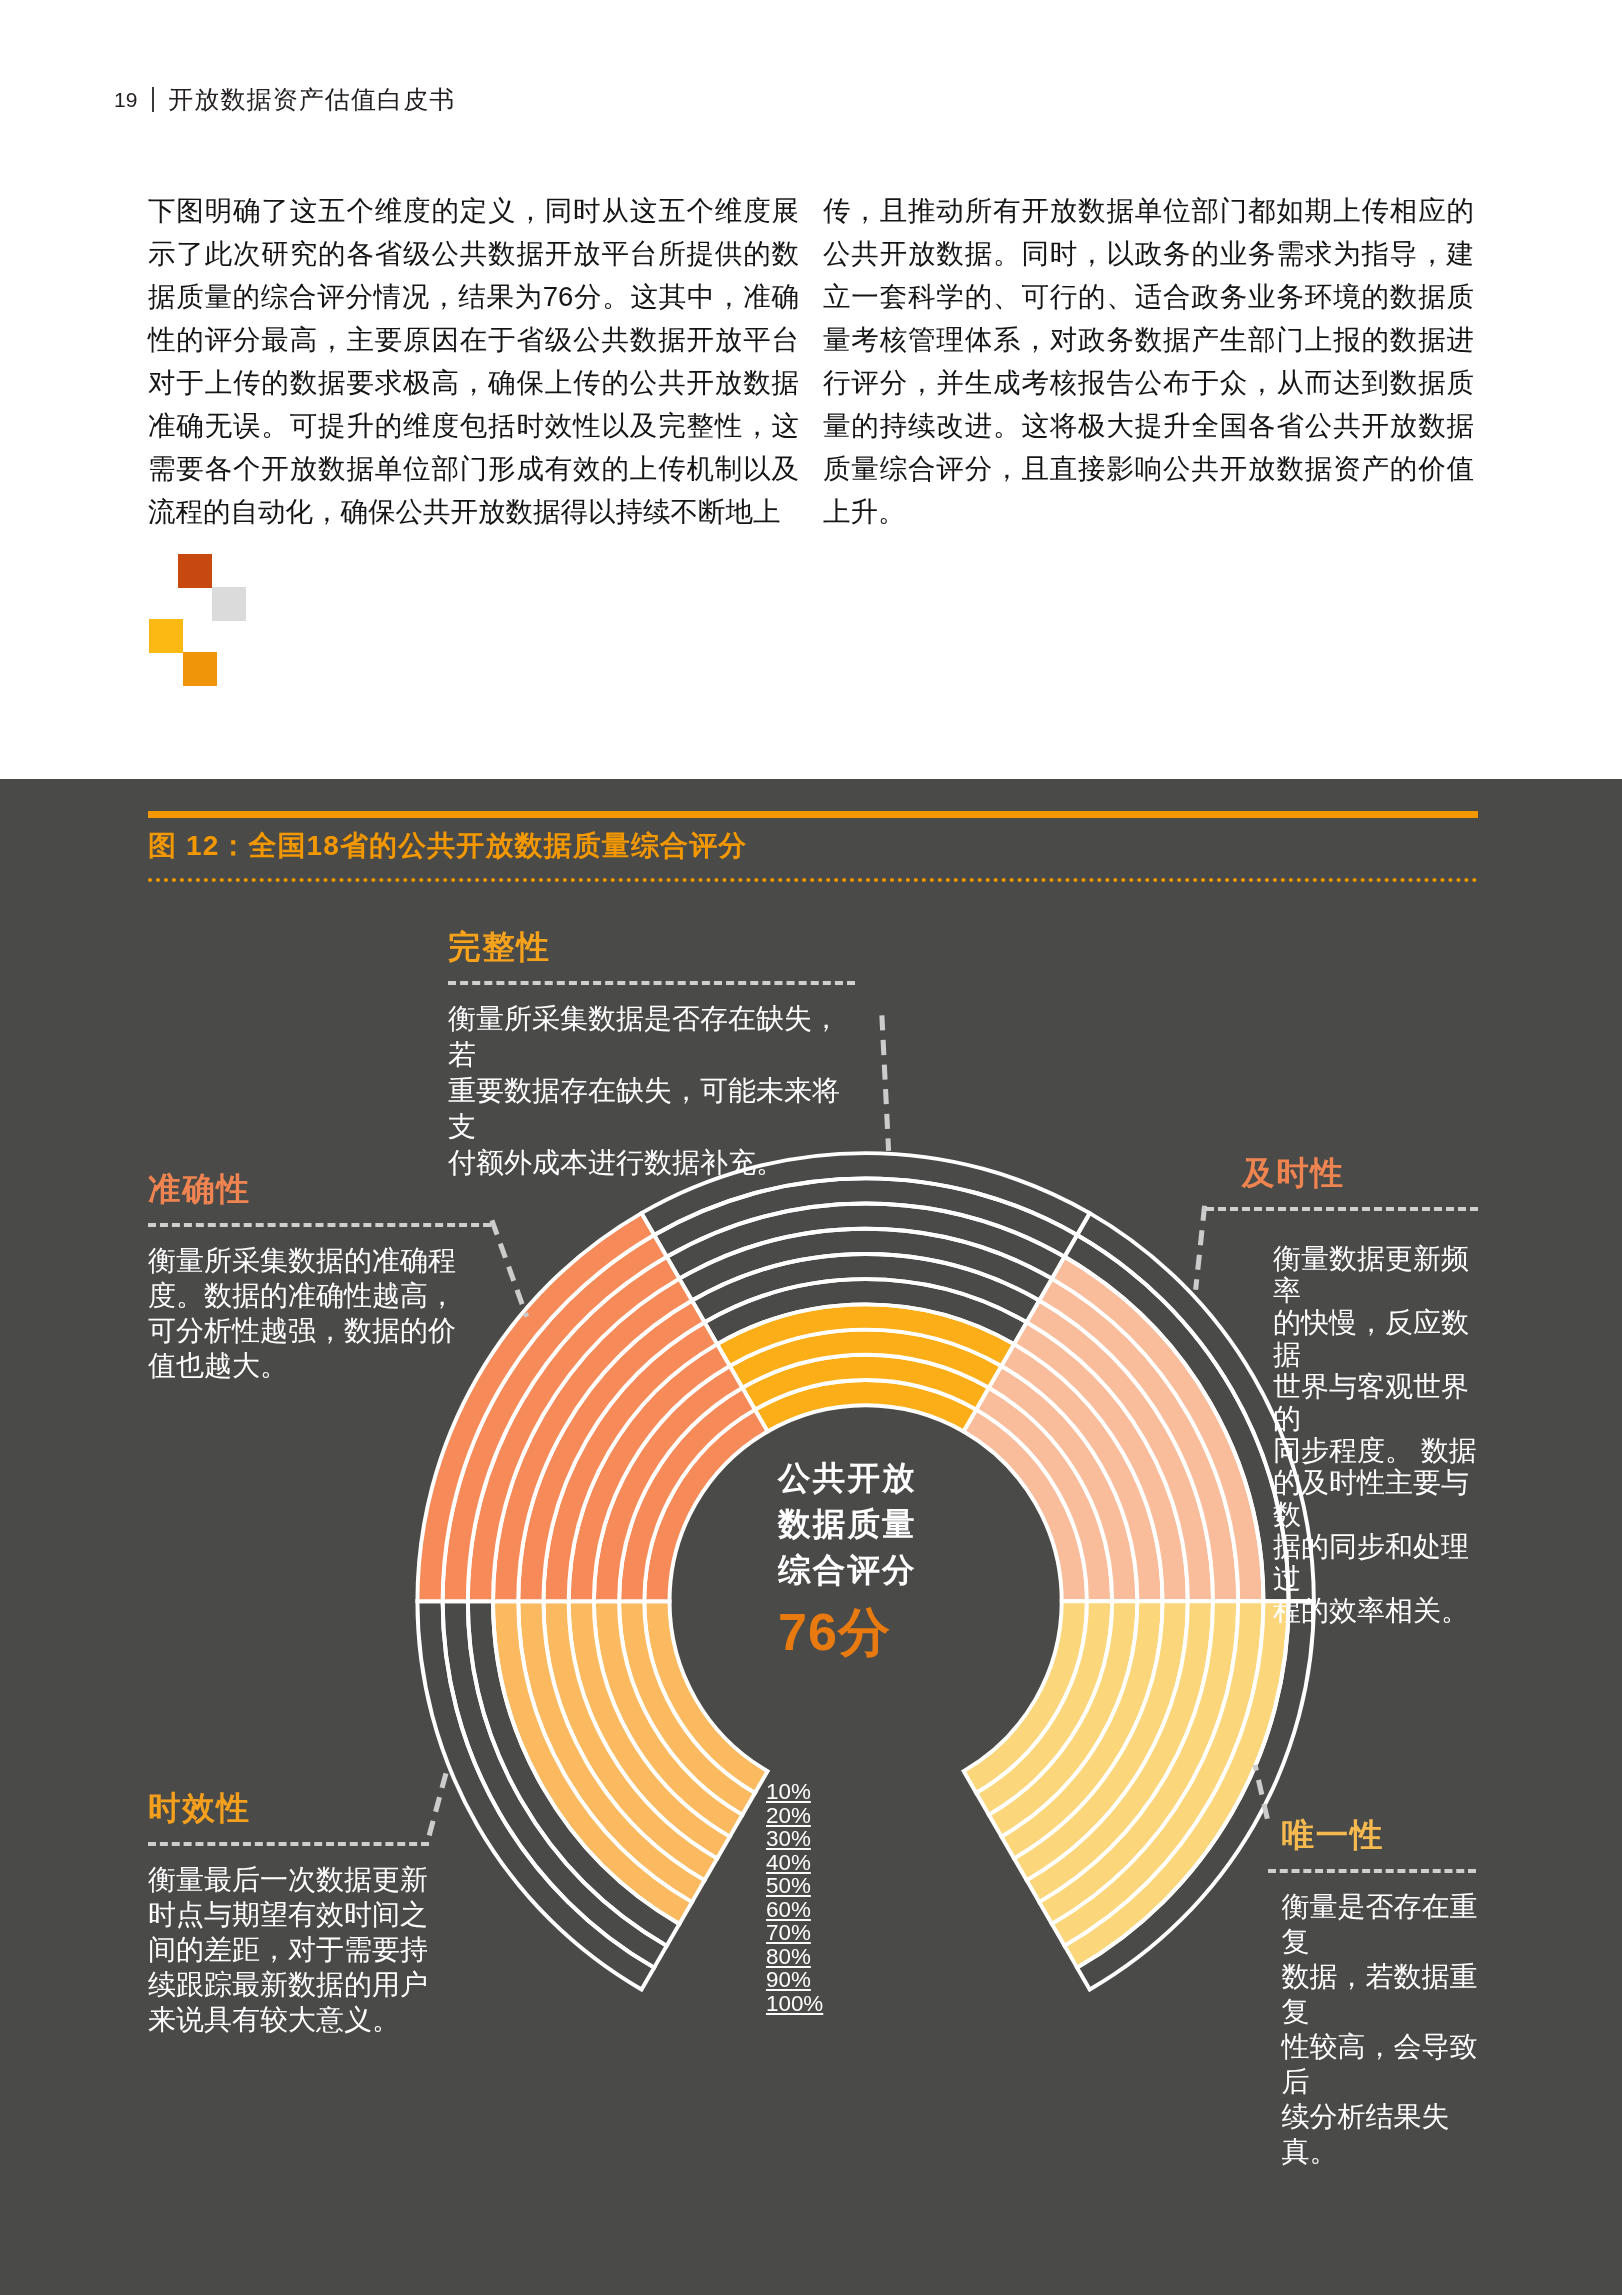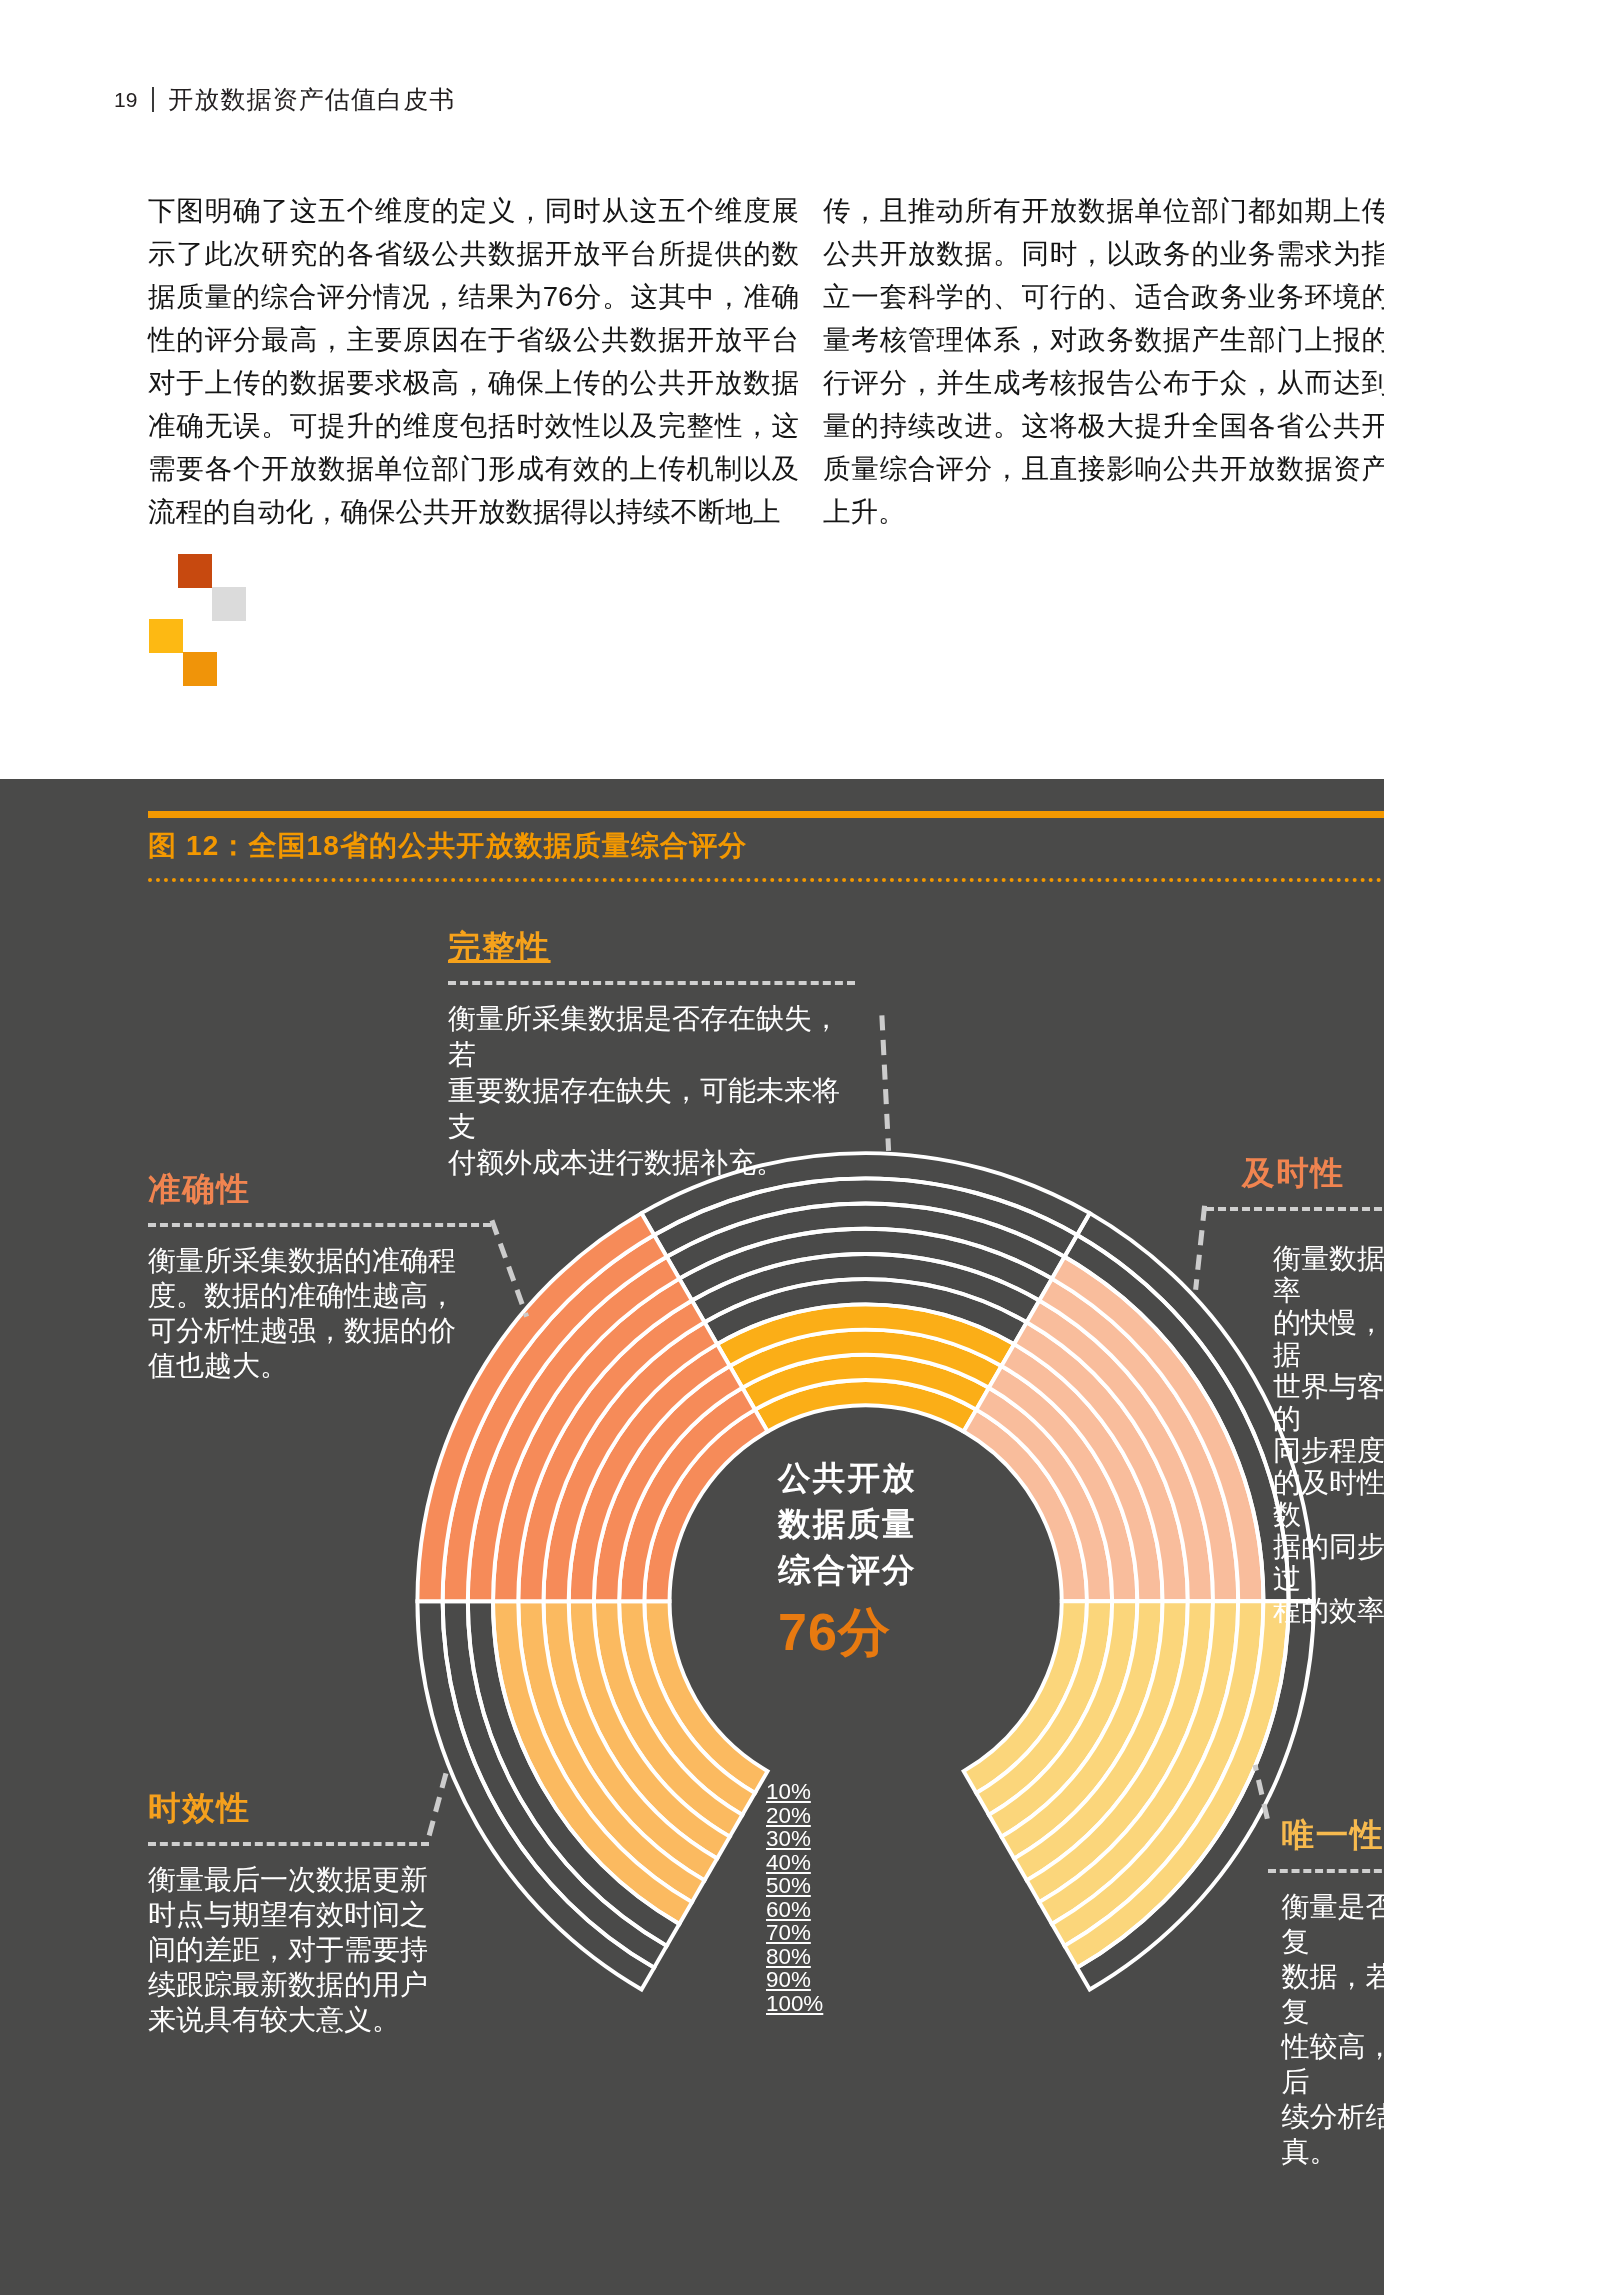--- a/index.html
+++ b/index.html
@@ -1,17 +1,17 @@
 <!DOCTYPE html>
 <html style="font-size:9px"><head>
 <meta charset="utf-8">
 <style>
   html,body{margin:0;padding:0;background:#ffffff;}
   .page{
-    position:relative;width:1384px;height:2295px;background:#ffffff;overflow:hidden;
+    position:relative;width:1622px;height:2295px;background:#ffffff;overflow:hidden;
     font-family:"Liberation Sans","DejaVu Sans",sans-serif;
   }
   
   .hdr{position:absolute;left:114px;top:83px;display:flex;align-items:center;color:#231f20;}
   .hdr .num{font-size:21px;}
   .hdr .div{width:1.7px;height:25px;background:#3a3a3a;margin:0 14.6px;}
   .hdr .bk{font-size:25px;letter-spacing:1.1px;}
   
   .col{
     position:absolute;top:189px;width:651px;font-size:27.5px;line-height:43px;
@@ -152,21 +152,21 @@
     <g>
       <polyline class="connector" points="1574,1812 1586,2054"></polyline>
       <polyline class="connector" points="878,2178 940,2350"></polyline>
       <polyline class="connector" points="2150,2152 2134,2302"></polyline>
       <polyline class="connector" points="766,3276 800,3150"></polyline>
       <polyline class="connector" points="2262,3246 2240,3150"></polyline>
     </g>
   </svg>
 
   <div class="callout co-completeness">
-    <h3 style="color: rgb(246, 162, 27); text-decoration: underline;">完整性</h3>
+    <h3 style="color: rgb(246, 162, 27);">完整性</h3>
     <div class="dash"></div>
     <div class="body">衡量所采集数据是否存在缺失，若
 重要数据存在缺失，可能未来将支
 付额外成本进行数据补充。</div>
   </div>
 
   <div class="callout co-accuracy">
     <h3 style="color: rgb(240, 132, 80);">准确性</h3>
     <div class="dash"></div>
     <div class="body">衡量所采集数据的准确程

